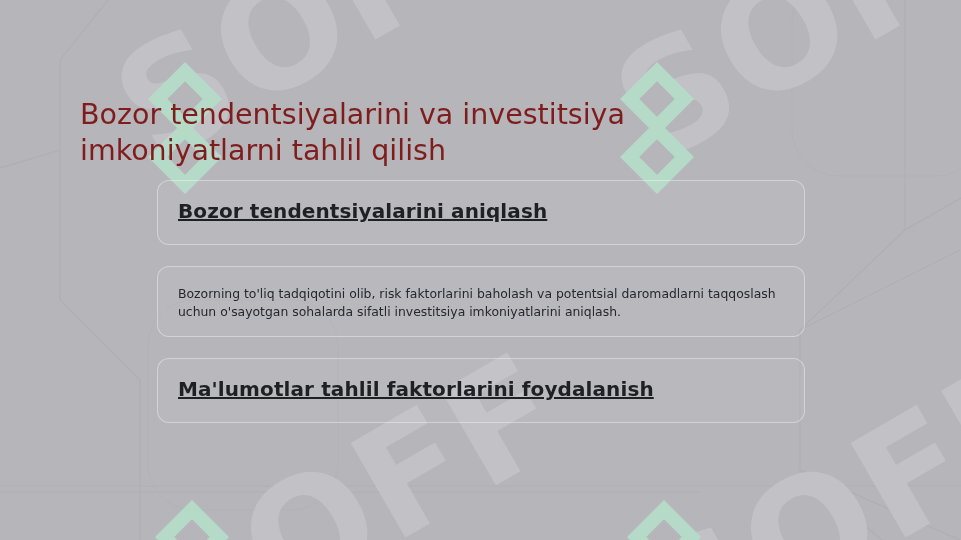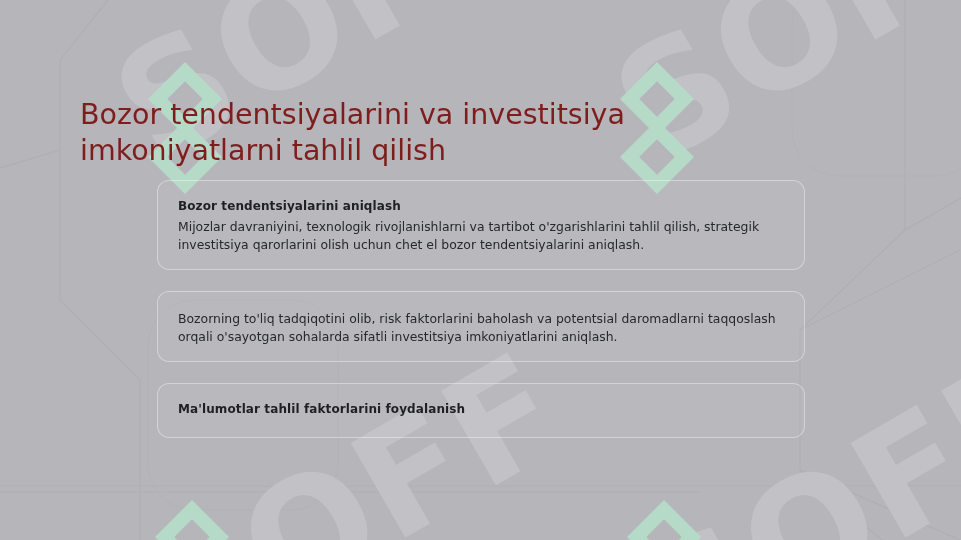--- a/index.html
+++ b/index.html
@@ -89,25 +89,26 @@
     width: 648px;
     background: rgba(255, 255, 255, 0.045);
     border: 1px solid rgba(255, 255, 255, 0.38);
     border-radius: 12px;
     padding: 18px 20px 16px 20px;
     margin-bottom: 21px;
   }
 
   .card-heading {
     font-family: "DejaVu Sans", sans-serif;
-    font-size: 12px;
+    font-size: 20px;
     font-weight: 700;
     color: #1e2024;
     margin: 0 0 5px 0;
     letter-spacing: 0.1px;
+    text-decoration: underline;
   }
 
   .card-body {
     font-family: "DejaVu Sans", sans-serif;
     font-size: 12.4px;
     line-height: 1.42;
     font-weight: 400;
     color: #25282c;
     margin: 0;
   }
@@ -185,25 +186,24 @@
   </div>
 
   <div id="content">
 
     <h1 id="slide-title">Bozor tendentsiyalarini va investitsiya imkoniyatlarni tahlil qilish</h1>
 
     <div id="cards">
 
       <div class="card">
         <div class="card-heading">Bozor tendentsiyalarini aniqlash</div>
-        <p class="card-body">Mijozlar davraniyini, texnologik rivojlanishlarni va tartibot o'zgarishlarini tahlil qilish, strategik investitsiya qarorlarini olish uchun chet el bozor tendentsiyalarini aniqlash.</p>
       </div>
 
       <div class="card">
-        <p class="card-body">Bozorning to'liq tadqiqotini olib, risk faktorlarini baholash va potentsial daromadlarni taqqoslash orqali o'sayotgan sohalarda sifatli investitsiya imkoniyatlarini aniqlash.</p>
+        <p class="card-body">Bozorning to'liq tadqiqotini olib, risk faktorlarini baholash va potentsial daromadlarni taqqoslash uchun o'sayotgan sohalarda sifatli investitsiya imkoniyatlarini aniqlash.</p>
       </div>
 
       <div class="card">
         <div class="card-heading">Ma'lumotlar tahlil faktorlarini foydalanish</div>
       </div>
 
     </div>
   </div>
 </div>
 

